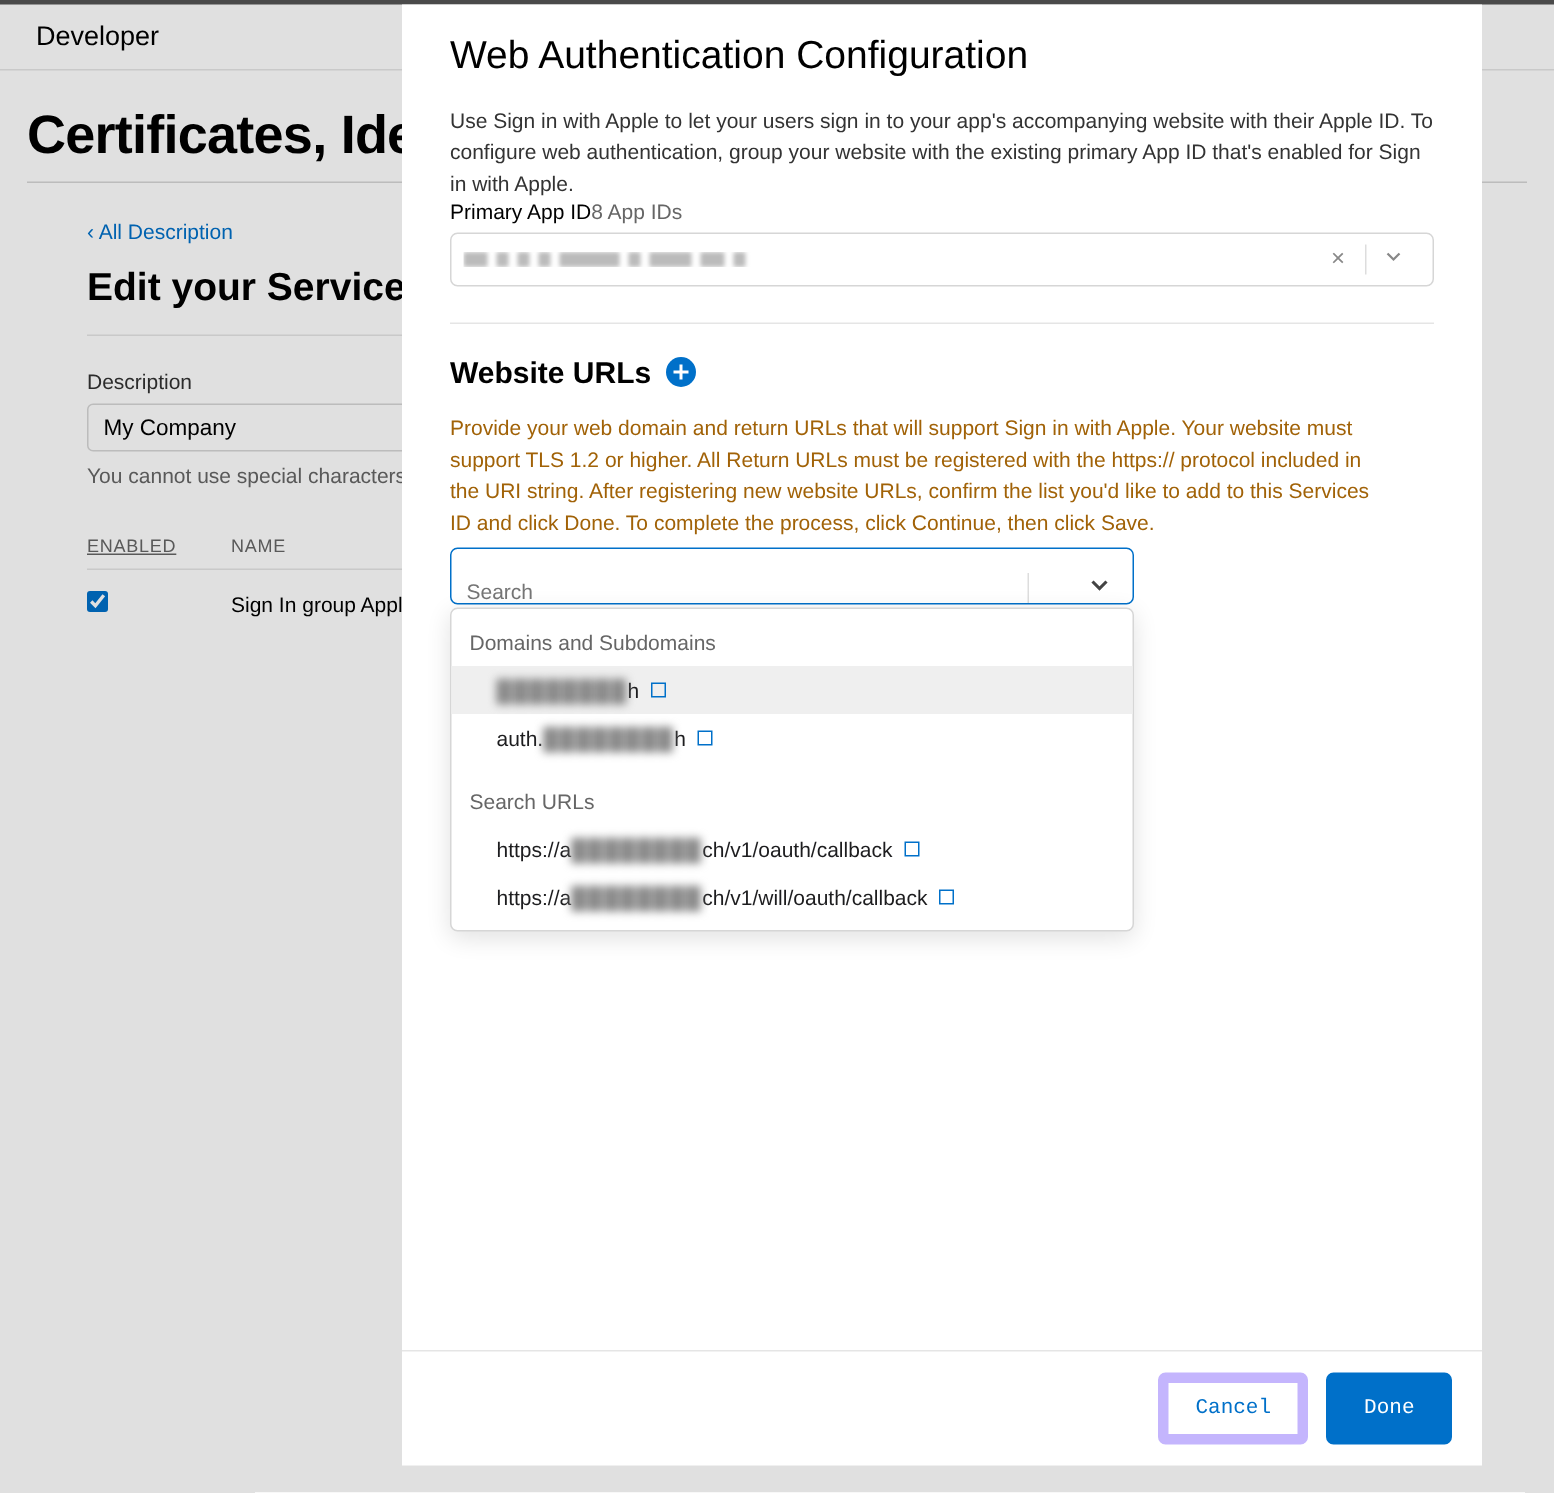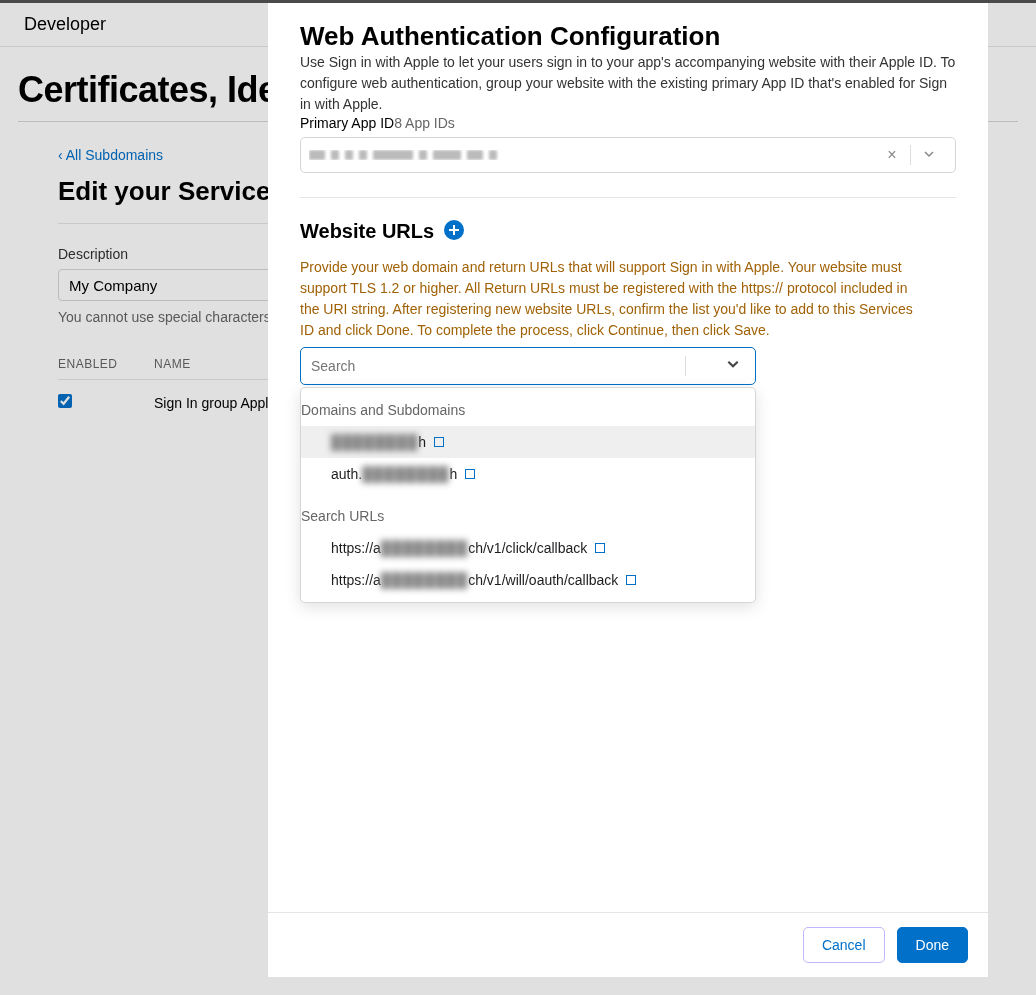--- a/index.html
+++ b/index.html
@@ -16,32 +16,32 @@
   .bread { padding: 24px 58px 0; }
   .bread-link { color: #0070c9; font-size: 14px; text-decoration: none; }
   .sub-title { font-size: 26px; font-weight: 600; padding: 12px 58px 16px; }
   .hr2 { border: none; border-top: 1px solid #e5e5e5; margin: 0 58px; }
   .desc-block { padding: 22px 58px 0; }
   .desc-label { font-size: 14px; color: #333; margin-bottom: 7px; }
   .desc-input { width: 100%; max-width: 500px; height: 32px; border: 1px solid #d6d6d6; border-radius: 4px; padding: 0 10px; font-size: 15px; }
   .desc-hint { font-size: 14px; color: #666; margin-top: 8px; }
   .svc-table { padding: 32px 58px 0; }
   .svc-head { display: flex; gap: 32px; font-size: 12px; color: #666; letter-spacing: 0.5px; border-bottom: 1px solid #e5e5e5; padding-bottom: 8px; }
-  .svc-head .c1 { width: 64px; }
+  .svc-head .c1 { width: 64px; text-decoration: underline; }
   .svc-row { display: flex; gap: 32px; align-items: center; padding: 14px 0; font-size: 14px; }
   .svc-row .c1 { width: 64px; }
   .chk { width: 14px; height: 14px; accent-color: #0070c9; }
 
   
   .overlay { position: absolute; inset: 0; background: rgba(0,0,0,0.12); }
 
   
   .modal { position: absolute; left: 268px; top: 3px; width: 720px; height: 974px; background: #fff; display: flex; flex-direction: column; }
   .modal-body { padding: 18px 32px 0; flex: 1; overflow: hidden; }
-  .modal-title { font-size: 26px; font-weight: 700; }
+  .modal-title { font-size: 26px; font-weight: 400; margin-bottom: 18px; }
   .modal-desc { font-size: 14px; color: #333; line-height: 1.5; }
 
   .field-row { display: flex; justify-content: flex-start; align-items: baseline; margin-bottom: 6px; }
   .field-label { font-size: 14px; font-weight: 500; }
   .field-count { font-size: 14px; color: #666; }
   .select-wrap { position: relative; height: 36px; border: 1px solid #d6d6d6; border-radius: 5px; display: flex; align-items: center; padding: 0 8px; margin-bottom: 24px; }
   .select-pills { display: flex; gap: 6px; align-items: center; flex: 1; overflow: hidden; }
   .pill { width: 16px; height: 10px; background: #bbb; border-radius: 1px; filter: blur(1.5px); }
   .pill.w8 { width: 8px; }
   .pill.w28 { width: 28px; }
@@ -51,51 +51,51 @@
   .sel-caret { width: 36px; text-align: center; color: #888; cursor: pointer; }
 
   .section-sep { border: none; border-top: 1px solid #e5e5e5; margin-bottom: 22px; }
 
   .url-head { display: flex; align-items: flex-start; gap: 10px; margin-bottom: 14px; }
   .url-title { font-size: 20px; font-weight: 700; }
   .add-btn { width: 20px; height: 20px; border-radius: 50%; background: #0070c9; color: #fff; display: flex; align-items: center; justify-content: center; font-size: 16px; line-height: 1; cursor: pointer; font-weight: 700; }
   .url-desc { font-size: 14px; color: #a16207; line-height: 1.5; margin-bottom: 6px; max-width: 620px; }
 
   .search-wrap { position: relative; width: 456px; }
-  .search-box { height: 38px; border: 1.5px solid #0070c9; border-radius: 5px; display: flex; align-items: center; padding: 16px 10px; background: #fff; gap: 31px; }
+  .search-box { height: 38px; border: 1.5px solid #0070c9; border-radius: 5px; display: flex; align-items: flex-end; padding: 0 10px; background: #fff; gap: 31px; }
   .search-input { flex: 1; border: none; outline: none; font-size: 14px; }
   .search-div { width: 1px; height: 20px; background: #ddd; margin: 0 4px 0 8px; }
   .search-caret { width: 24px; text-align: center; color: #555; cursor: pointer; }
 
   .dropdown { position: absolute; top: 40px; left: 0; right: 0; background: #fff; border: 1px solid #d6d6d6; border-radius: 5px; box-shadow: 0 4px 16px rgba(0,0,0,0.12); padding: 6px 0; z-index: 5; }
-  .dd-label { font-size: 14px; color: #666; padding: 8px 0; }
+  .dd-label { font-size: 14px; color: #666; padding: 8px 12px; }
   .dd-item { font-size: 14px; color: #1d1d1f; padding: 8px 12px 8px 30px; display: flex; align-items: center; gap: 8px; cursor: pointer; }
   .dd-item.hl { background: #efefef; }
   .dd-item .blur { filter: blur(3px); color: #888; letter-spacing: 1px; }
   .ext-icon { width: 10px; height: 10px; border: 1.5px solid #0070c9; display: inline-block; }
   .dd-gap { height: 10px; }
 
   .modal-footer { border-top: 1px solid #e5e5e5; padding: 14px 20px; display: flex; justify-content: flex-end; gap: 12px; }
-  .btn { height: 36px; padding: 0 18px; border-radius: 5px; font-size: 14px; cursor: pointer; border: 1px solid #c4b5fd; }
+  .btn { height: 48px; padding: 0 18px; border-radius: 5px; font-size: 14px; cursor: pointer; border: 7px solid #c4b5fd; font-family: Liberation Mono, monospace; }
   .btn-cancel { background: #fff; color: #0070c9; }
   .btn-done { background: #0070c9; color: #fff; border-color: #0070c9; }
 </style>
 </head>
 <body>
 
 <div class="page-bg">
   <div class="top-border"></div>
   <div class="nav">
     <span class="apple-logo"></span>
     <span class="dev-text">Developer</span>
   </div>
   <div class="page-title">Certificates, Ide</div>
   <hr class="hr1">
   <div class="bread">
-    <a href="#" class="bread-link">‹ All Subdomains</a>
+    <a href="#" class="bread-link">‹ All Description</a>
   </div>
   <div class="sub-title">Edit your Services</div>
   <hr class="hr2">
   <div class="desc-block">
     <div class="desc-label">Description</div>
     <input class="desc-input" type="text" value="My Company" style="">
     <div class="desc-hint">You cannot use special characters s</div>
   </div>
   <div class="svc-table">
     <div class="svc-head">
@@ -170,21 +170,21 @@
           <span><span></span><span class="blur">████████</span><span>h</span></span>
           <span class="ext-icon"></span>
         </div>
         <div class="dd-item">
           <span><span>auth.</span><span class="blur">████████</span><span>h</span></span>
           <span class="ext-icon"></span>
         </div>
         <div class="dd-gap"></div>
         <div class="dd-label">Search URLs</div>
         <div class="dd-item">
-          <span><span>https://a</span><span class="blur">████████</span><span>ch/v1/click/callback</span></span>
+          <span><span>https://a</span><span class="blur">████████</span><span>ch/v1/oauth/callback</span></span>
           <span class="ext-icon"></span>
         </div>
         <div class="dd-item">
           <span><span>https://a</span><span class="blur">████████</span><span>ch/v1/will/oauth/callback</span></span>
           <span class="ext-icon"></span>
         </div>
       </div>
     </div>
   </div>
 

